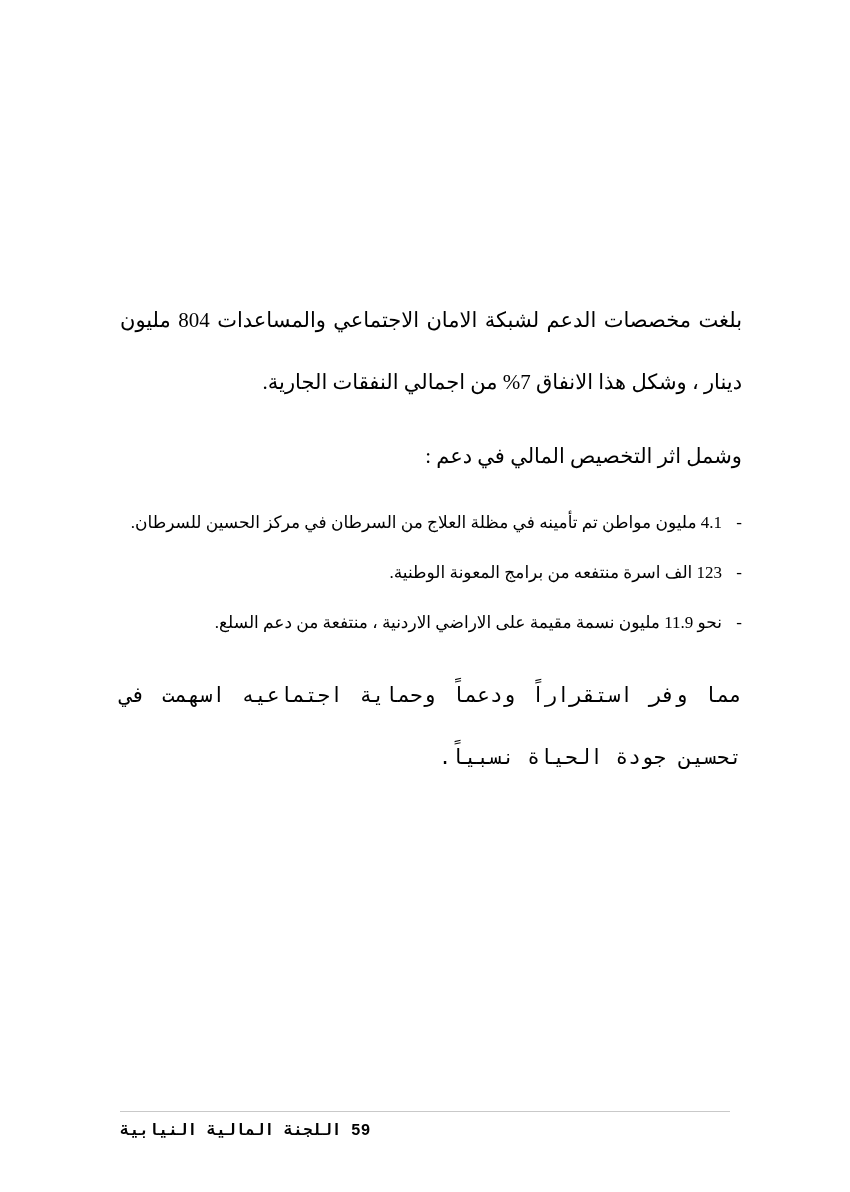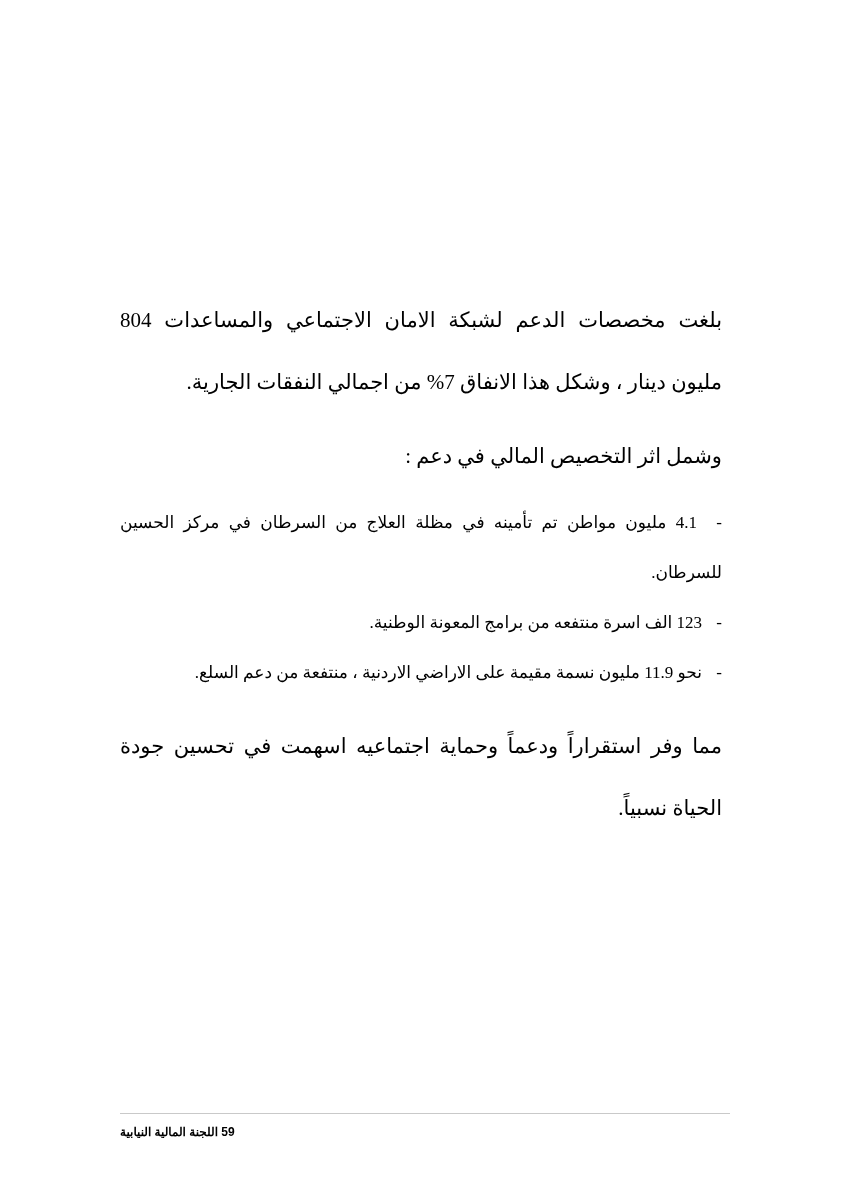--- a/index.html
+++ b/index.html
@@ -13,21 +13,21 @@
     height: 1192px;
     background: #ffffff;
     font-family: "Liberation Serif", "DejaVu Serif", serif;
     color: #000000;
     overflow: hidden;
     box-sizing: border-box;
   }
   .content {
     position: absolute;
     top: 290px;
-    right: 128px;
+    right: 108px;
     left: 120px;
     direction: rtl;
     text-align: justify;
   }
   .para {
     font-size: 21px;
     line-height: 2.95;
     margin: 0 0 6px 0;
     text-align: justify;
     text-justify: inter-word;
@@ -63,34 +63,35 @@
   }
   .b2 {
     text-align: center;
   }
   .closing {
     font-size: 21px;
     line-height: 2.95;
     margin: 0;
     text-align: justify;
     text-justify: inter-word;
+    font-family: Liberation Mono, monospace;
   }
   .footer {
     position: absolute;
     bottom: 52px;
     right: 120px;
     left: 120px;
     border-top: 1px solid #c9c9c9;
     padding-top: 8px;
     direction: rtl;
     text-align: left;
   }
   .footer-text {
-    font-family: Liberation Sans, sans-serif;
-    font-size: 12px;
+    font-family: Liberation Mono, monospace;
+    font-size: 16px;
     font-weight: bold;
     color: #000000;
     letter-spacing: 0;
     margin-top: 29px;
   }
   .spacer-sm { height: 10px; }
   .spacer-md { height: 18px; }
 </style>
 </head>
 <body>

